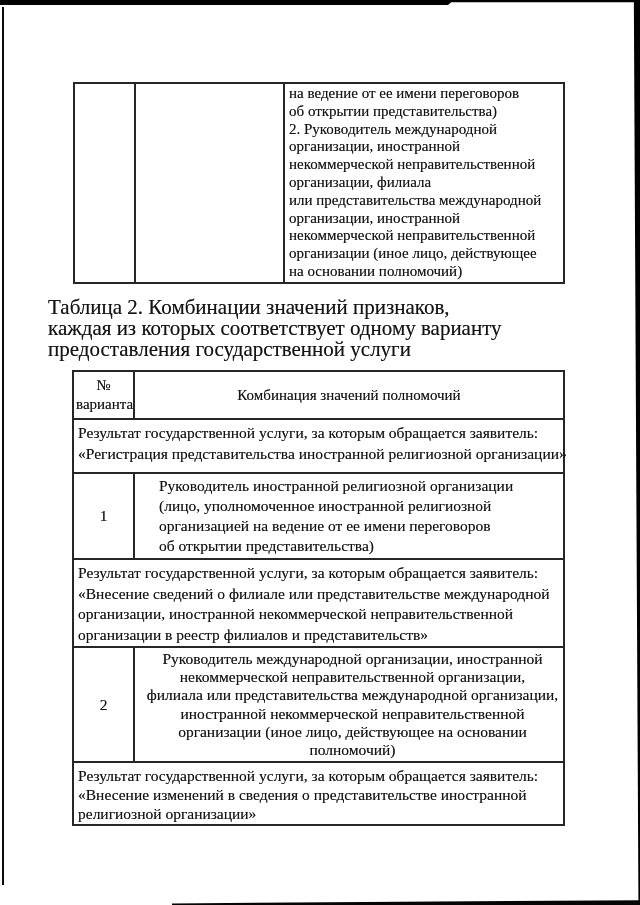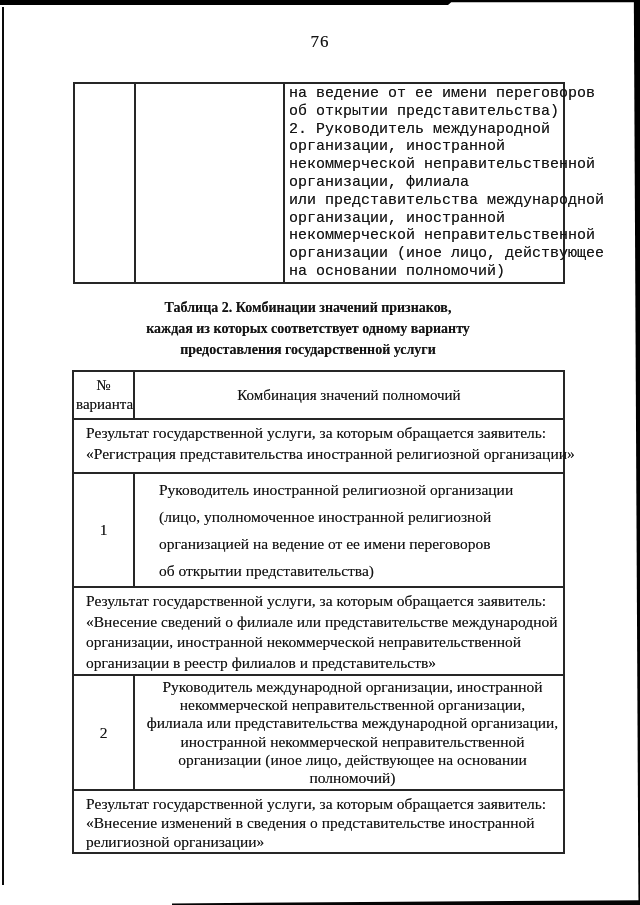--- a/index.html
+++ b/index.html
@@ -23,55 +23,54 @@
     -webkit-clip-path:polygon(0 68%,100% 4%,100% 100%,0 100%);
     clip-path:polygon(0 68%,100% 4%,100% 100%,0 100%); }
 
   
   .page-number { position:absolute; top:32px; left:0; width:640px; text-align:center;
     font-size:17px; letter-spacing:1px; }
 
   
   table { border-collapse:collapse; table-layout:fixed; }
   td { border:2px solid #262626; }
-  .cont-table { position:absolute; left:73px; top:82px; width:490px; height:152px;font-family:Liberation Mono, monospace; }
+  .cont-table { position:absolute; left:73px; top:82px; width:490px; height:152px; }
   .cont-table td { vertical-align:top; padding:1px 4px; font-size:15px; line-height:17.8px;
     white-space:pre; }
 
   
-  .heading { position:absolute; left:48px; top:297px; width:520px; text-align:center;
-    font-weight:bold; font-size:14px; line-height:21px; white-space:pre-line; }
+  .heading { position:absolute; left:48px; top:297px; width:520px; 
+    font-weight:normal; font-size:21px; line-height:21px; white-space:pre-line; }
 
   
   .var-table { position:absolute; left:72px; top:370px; width:491px; font-size:15.5px; }
   .var-table .hdr td { height:46px; text-align:center; vertical-align:middle;
     font-size:15px; line-height:19px; white-space:pre-line; padding:0 2px; }
-  .var-table .result td { vertical-align:top; padding:3px 2px 1px 12px;
+  .var-table .result td { vertical-align:top; padding:3px 2px 1px 4px;
     line-height:20.5px; white-space:pre; }
   .var-table .r1 td { height:48px; }
   .var-table .r2 td { height:82px; }
   .var-table .r3 td { height:52px; line-height:19px; }
   .var-table .variant .num { text-align:center; vertical-align:middle; padding:0; }
   .var-table .variant .txt { vertical-align:middle; padding:2px 2px 2px 9px; white-space:pre; }
   .var-table .v1 td { height:72px; }
-  .var-table .v1 .txt { line-height:27px;padding-left:24px; }
+  .var-table .v1 .txt { line-height:20px;padding-left:24px; }
   .var-table .v2 td { height:106px;text-align:center; }
   .var-table .v2 .txt { line-height:18.2px; }
 </style>
 </head>
 <body>
 
 <div class="page">
 
   <div class="scan-top"></div>
   <div class="scan-left"></div>
   <div class="scan-right"></div>
   <div class="scan-bottom"></div>
 
-  <div class="page-number">76</div>
 
   <table class="cont-table">
     <colgroup>
         <col style="width:61px">
         <col style="width:149px">
         <col style="width:280px">
       </colgroup>
     <tbody>
         <tr>
       <td></td>

